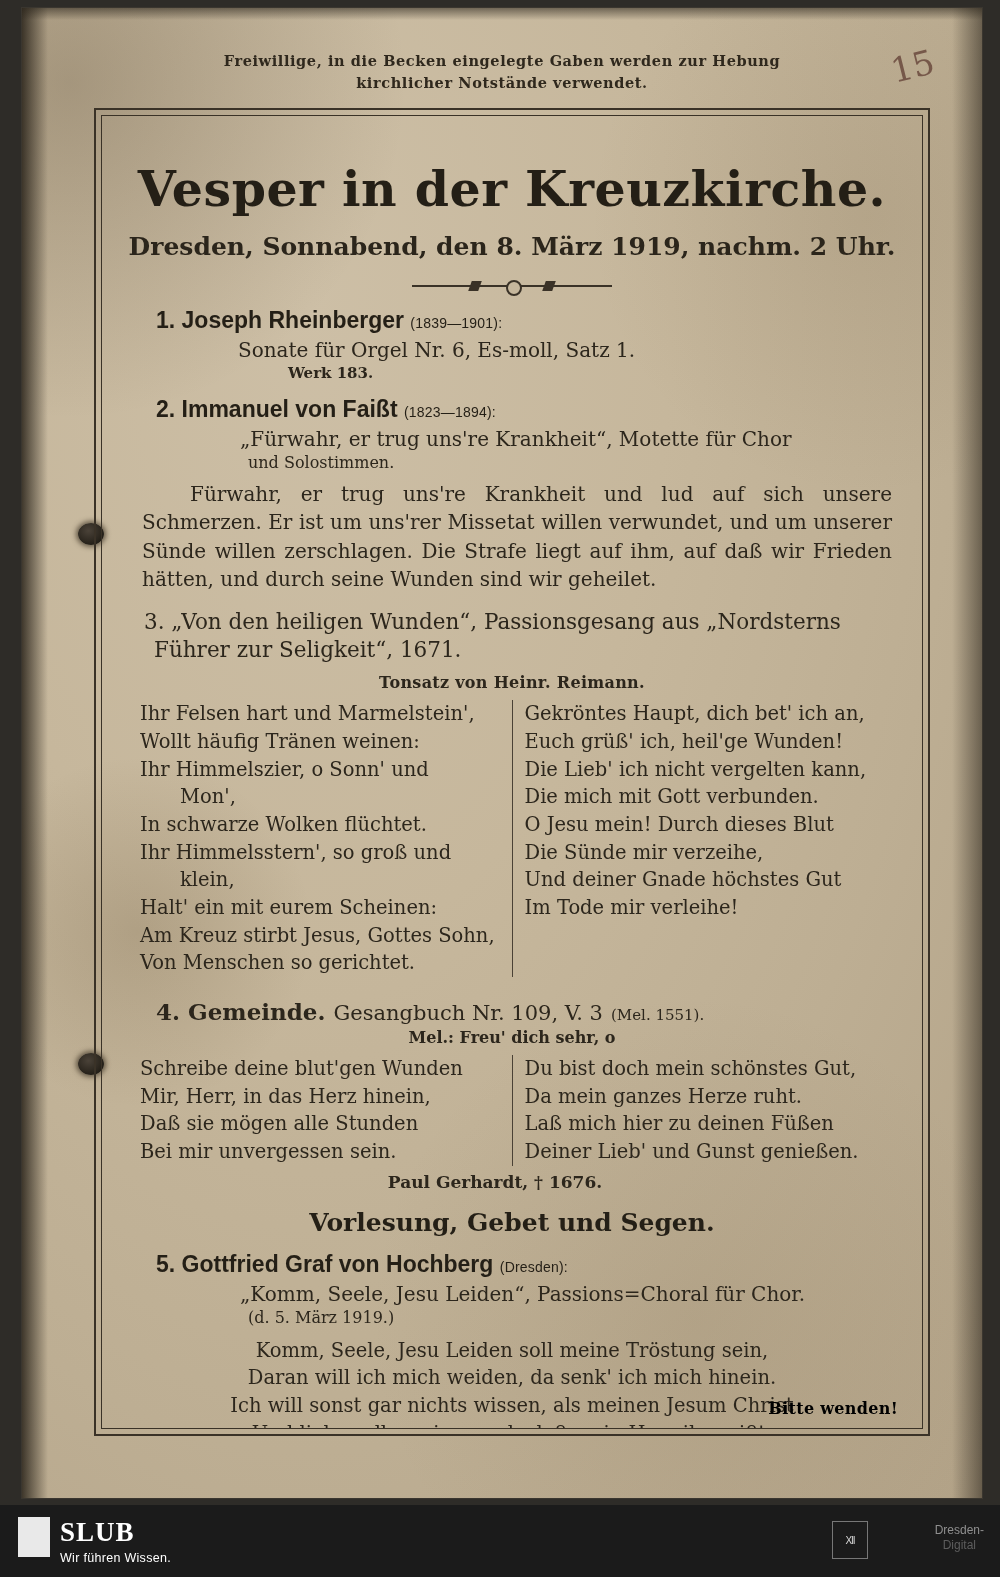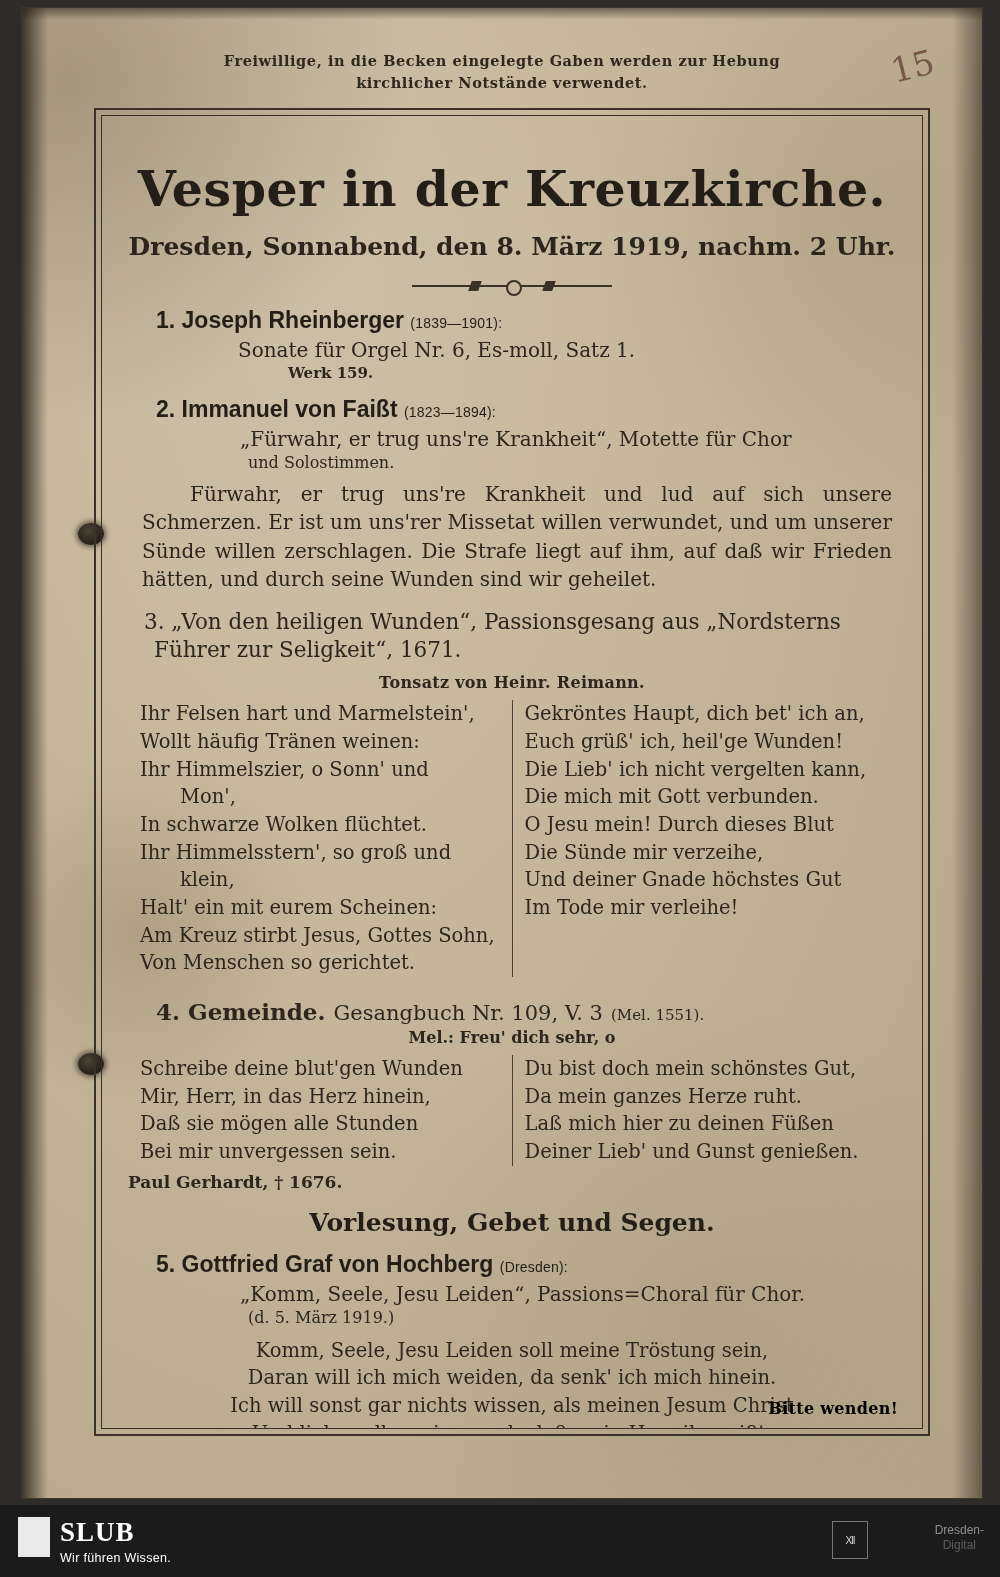--- a/index.html
+++ b/index.html
@@ -249,21 +249,21 @@
   }
   .gemeinde .reg { font-weight: normal; font-size: 21px; }
   .gemeinde .small { font-weight: normal; font-size: 15px; }
   .mel {
     text-align: center;
     font-size: 16px;
     font-weight: bold;
     margin-top: 3px;
   }
   .signature {
-    text-align: left;
+    text-align: center;
     font-size: 17px;
     font-weight: bold;
     margin-top: 6px;
     padding-right: 34px;
   }
   .section-center {
     text-align: center;
     font-size: 25px;
     font-weight: bold;
     margin-top: 16px;
@@ -369,21 +369,21 @@
             <span class="rcap"></span>
           </div>
 
           <div class="item">
             <div class="item-head">
               <span>1.</span>
               <span>Joseph Rheinberger</span>
               <span class="years">(1839—1901):</span>
             </div>
             <div class="work-line">Sonate für Orgel Nr. 6, Es-moll, Satz 1.</div>
-            <div class="opus">Werk 159.</div>
+            <div class="opus">Werk 183.</div>
           </div>
 
           <div class="item">
             <div class="item-head">
               <span>2.</span>
               <span>Immanuel von Faißt</span>
               <span class="years">(1823—1894):</span>
             </div>
             <div class="work-line indent2">„Fürwahr, er trug uns're Krankheit“, Motette für Chor</div>
             <div class="sub-small">und Solostimmen.</div>

